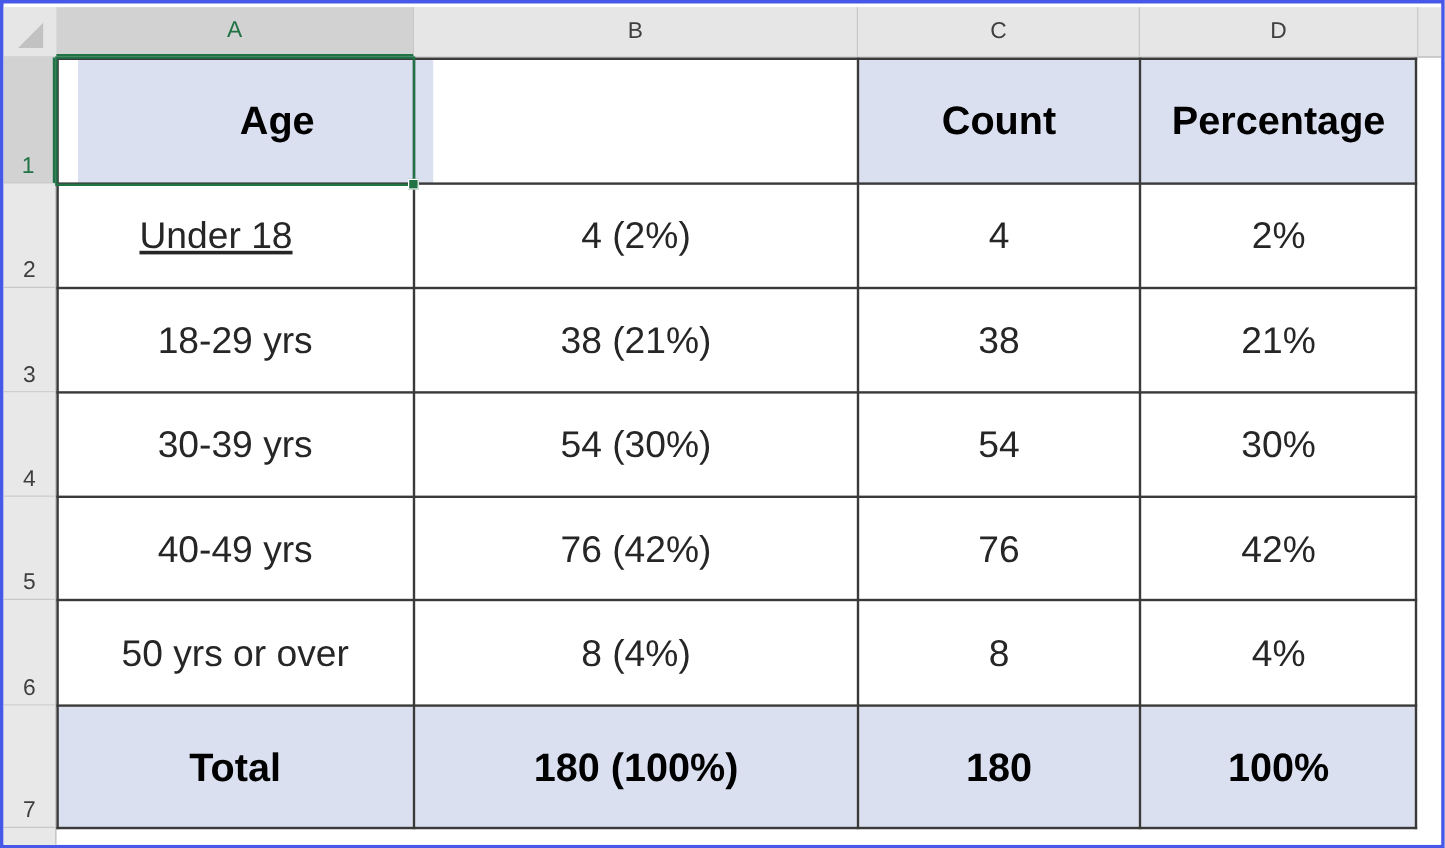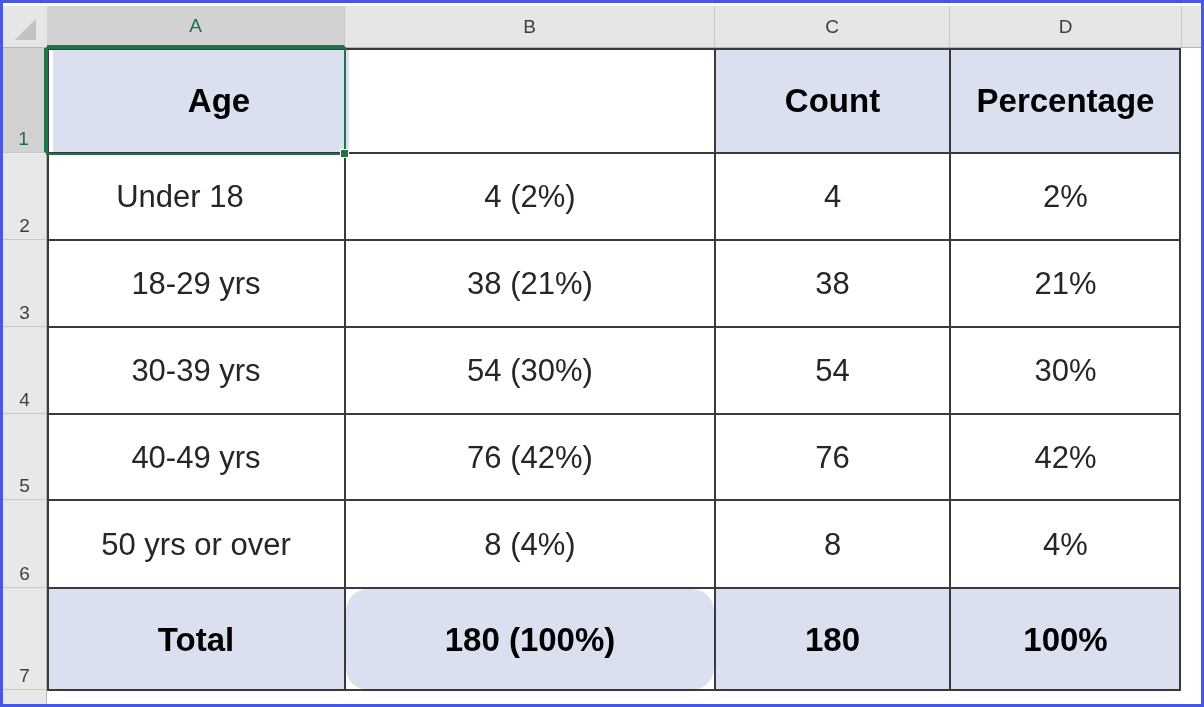--- a/index.html
+++ b/index.html
@@ -177,25 +177,25 @@
       <div class="row-head selected" style="top:0px; height:105px;">1</div>
       <div class="row-head" style="top:105px; height:87px;">2</div>
       <div class="row-head" style="top:192px; height:87px;">3</div>
       <div class="row-head" style="top:279px; height:87px;">4</div>
       <div class="row-head" style="top:366px; height:86px;">5</div>
       <div class="row-head" style="top:452px; height:88px;">6</div>
       <div class="row-head" style="top:540px; height:102px;">7</div>
       <div class="row-head" style="top:642px; height:62px;"></div>
     </div>
 
-    <div class="cell hdr" style="left:50px; top:46px; width:296px; height:104px;padding-left:36px;">Age</div>
+    <div class="cell hdr" style="left:62px; top:46px; width:296px; height:104px;padding-left:36px;">Age</div>
     <div class="cell hdr" style="left:713px; top:46px; width:233px; height:104px;text-align:right;">Count</div>
     <div class="cell hdr" style="left:948px; top:46px; width:229px; height:104px;">Percentage</div>
 
-    <div class="cell" style="left:45px; top:151px; width:264px; height:86px;">Under 18</div>
+    <div class="cell" style="left:45px; top:151px; width:264px; height:86px;text-decoration:underline;">Under 18</div>
     <div class="cell" style="left:343px; top:151px; width:368px; height:86px;">4 (2%)</div>
     <div class="cell" style="left:713px; top:151px; width:233px; height:86px;">4</div>
     <div class="cell" style="left:948px; top:151px; width:229px; height:86px;">2%</div>
 
     <div class="cell" style="left:45px; top:238px; width:296px; height:86px;">18-29 yrs</div>
     <div class="cell" style="left:343px; top:238px; width:368px; height:86px;">38 (21%)</div>
     <div class="cell" style="left:713px; top:238px; width:233px; height:86px;">38</div>
     <div class="cell" style="left:948px; top:238px; width:229px; height:86px;">21%</div>
 
     <div class="cell" style="left:45px; top:325px; width:296px; height:86px;">30-39 yrs</div>
@@ -207,21 +207,21 @@
     <div class="cell" style="left:343px; top:412px; width:368px; height:85px;">76 (42%)</div>
     <div class="cell" style="left:713px; top:412px; width:233px; height:85px;">76</div>
     <div class="cell" style="left:948px; top:412px; width:229px; height:85px;">42%</div>
 
     <div class="cell" style="left:45px; top:498px; width:296px; height:87px;">50 yrs or over</div>
     <div class="cell" style="left:343px; top:498px; width:368px; height:87px;">8 (4%)</div>
     <div class="cell" style="left:713px; top:498px; width:233px; height:87px;">8</div>
     <div class="cell" style="left:948px; top:498px; width:229px; height:87px;">4%</div>
 
     <div class="cell total" style="left:45px; top:586px; width:296px; height:101px;">Total</div>
-    <div class="cell total" style="left:343px; top:586px; width:368px; height:101px;border-radius:22px;">180 (100%)</div>
+    <div class="cell total" style="left:343px; top:586px; width:368px; height:101px;">180 (100%)</div>
     <div class="cell total" style="left:713px; top:586px; width:233px; height:101px;">180</div>
     <div class="cell total" style="left:948px; top:586px; width:229px; height:101px;">100%</div>
 
     <div class="gline" style="left:45px; top:687px; width:1132px; height:1px; background:#cfcfcf;"></div>
 
     <div class="tline" style="left:44px; top:45px;  width:1134px; height:2px;"></div>
     <div class="tline" style="left:44px; top:149px; width:1134px; height:2px;"></div>
     <div class="tline" style="left:44px; top:236px; width:1134px; height:2px;"></div>
     <div class="tline" style="left:44px; top:323px; width:1134px; height:2px;"></div>
     <div class="tline" style="left:44px; top:410px; width:1134px; height:2px;"></div>

